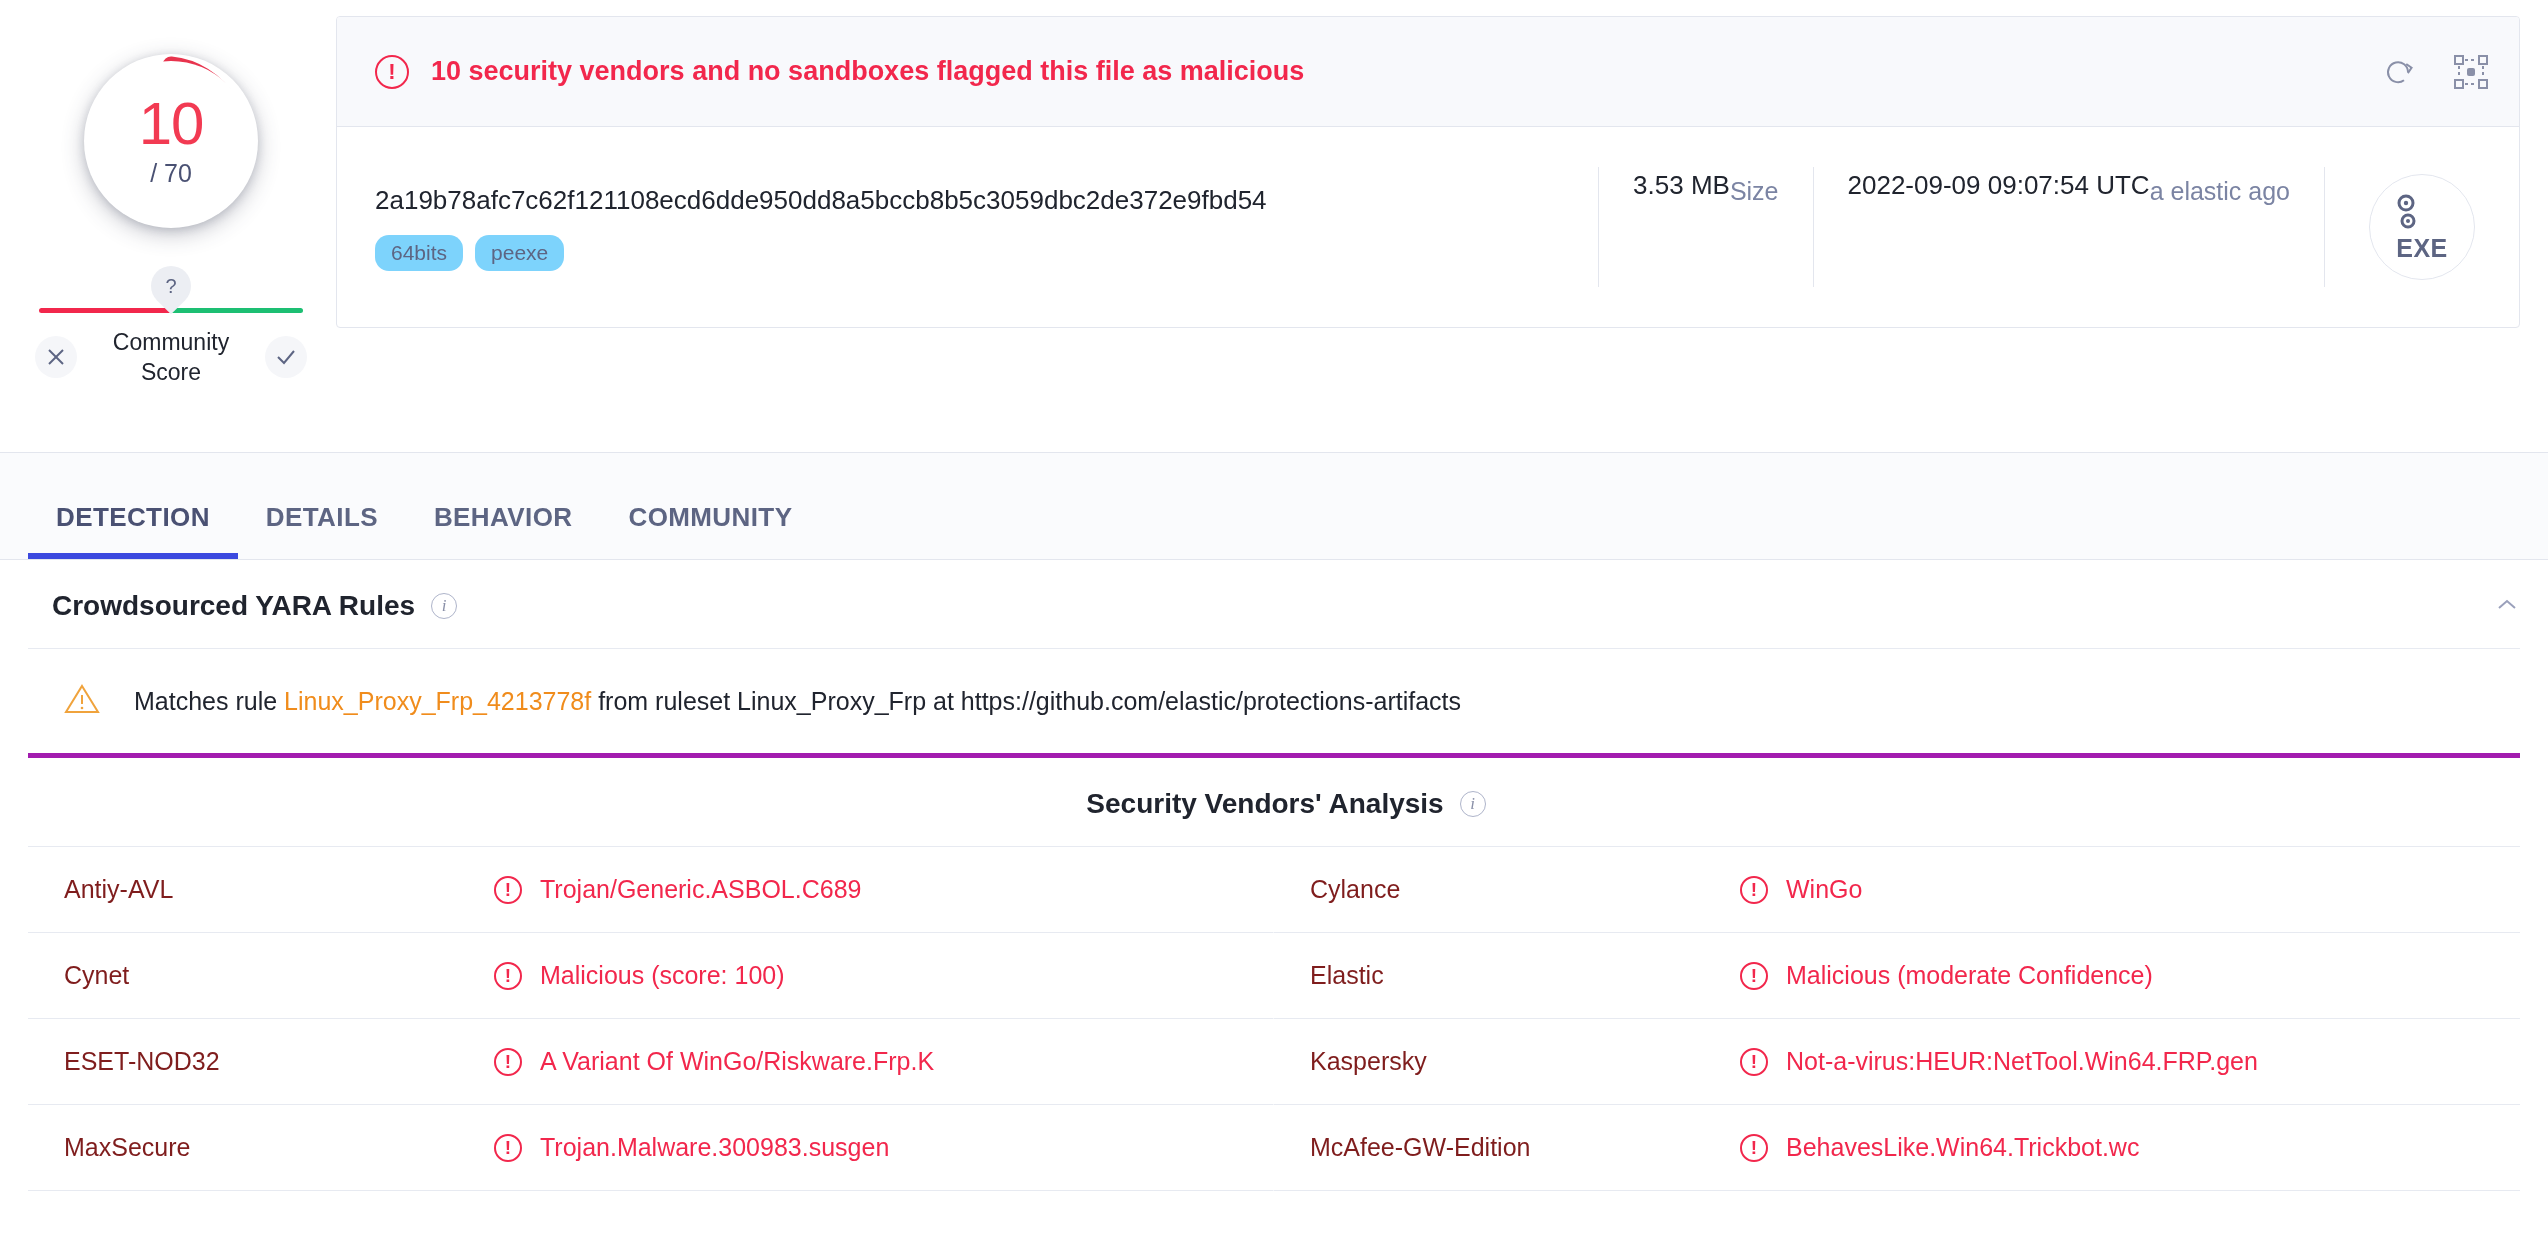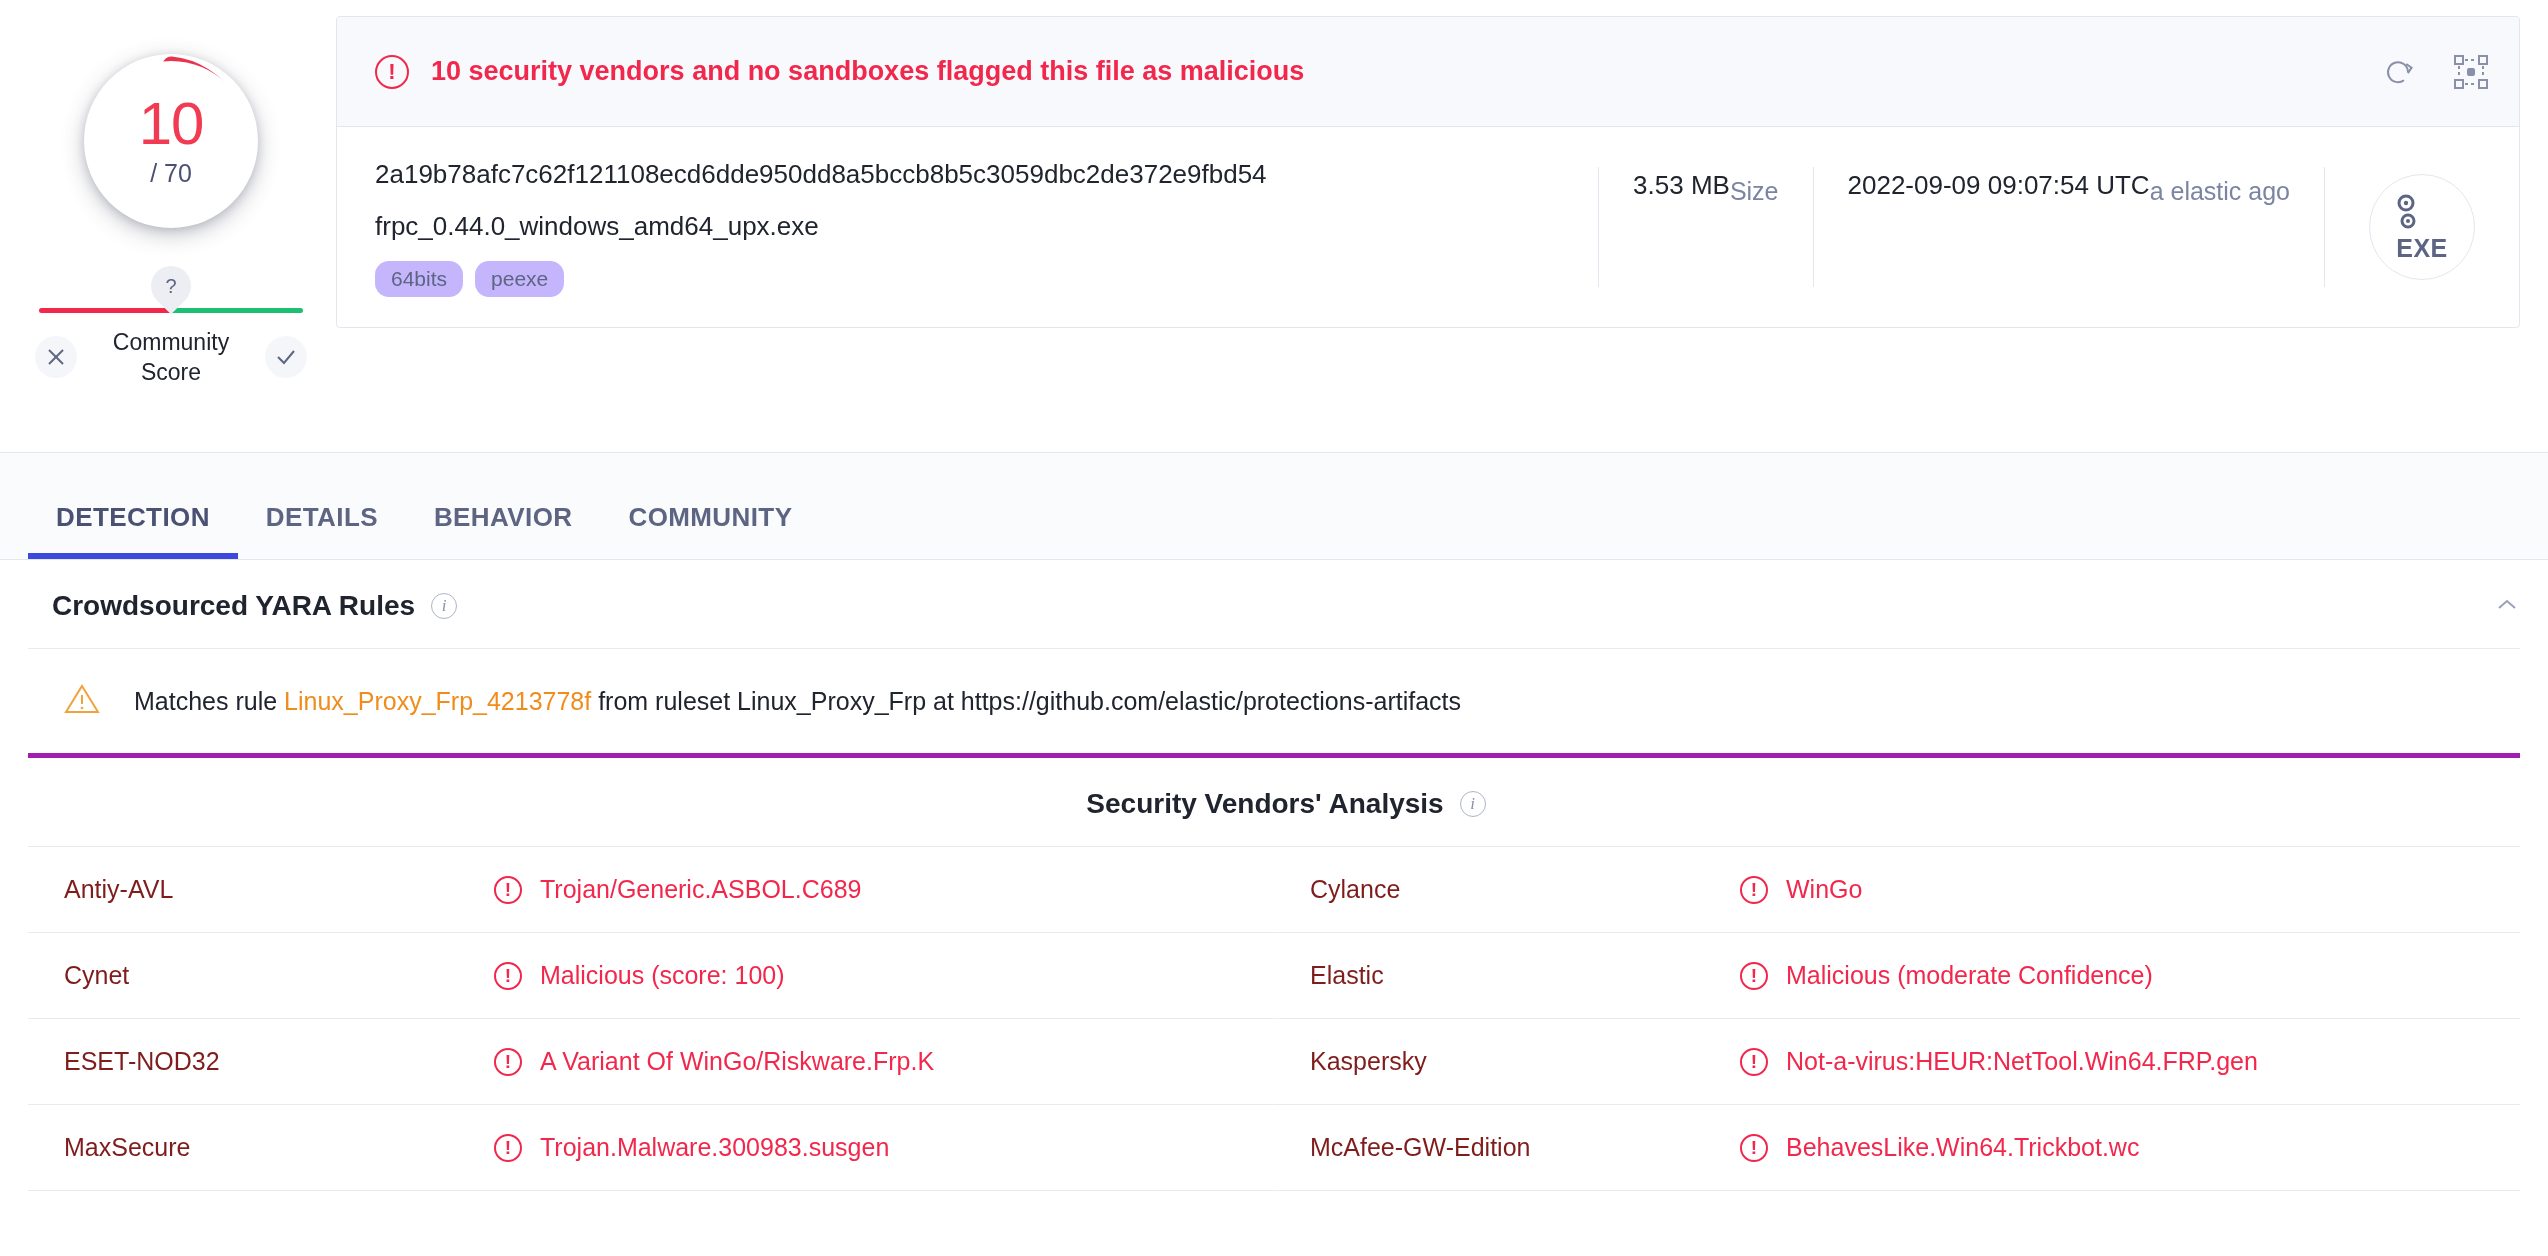--- a/index.html
+++ b/index.html
@@ -180,21 +180,21 @@
     line-height: 34px;
   }
   .fname {
     font-size: 26px;
     color: #20242e;
     margin-top: 18px;
     line-height: 34px;
   }
   .tags { margin-top: 18px; display: flex; gap: 12px; }
   .tag {
-    background: #c4b5fd;
+    background: #7dd3fc;
     color: #5d6583;
     font-size: 21px;
     padding: 6px 16px;
     border-radius: 14px;
     cursor: pointer;
   }
   .meta-col {
     border-left: 1px solid #e3e6ee;
     padding: 0 34px;
     min-height: 120px;
@@ -415,21 +415,20 @@
             <line x1="6" y1="12" x2="6" y2="24" stroke="#8a90a8" stroke-width="2" stroke-dasharray="3,3"></line>
             <line x1="30" y1="12" x2="30" y2="24" stroke="#8a90a8" stroke-width="2" stroke-dasharray="3,3"></line>
           </svg>
         </div>
       </div>
     </div>
 
     <div class="file-body">
       <div class="file-main">
         <div class="hash">2a19b78afc7c62f121108ecd6dde950dd8a5bccb8b5c3059dbc2de372e9fbd54</div>
-        <div class="fname">frpc_0.44.0_windows_amd64_upx.exe</div>
         <div class="tags">
           <span class="tag">64bits</span>
           <span class="tag">peexe</span>
         </div>
       </div>
 
       <div class="meta-col">
         <div class="meta-v">3.53 MB</div>
         <div class="meta-l">Size</div>
       </div>

